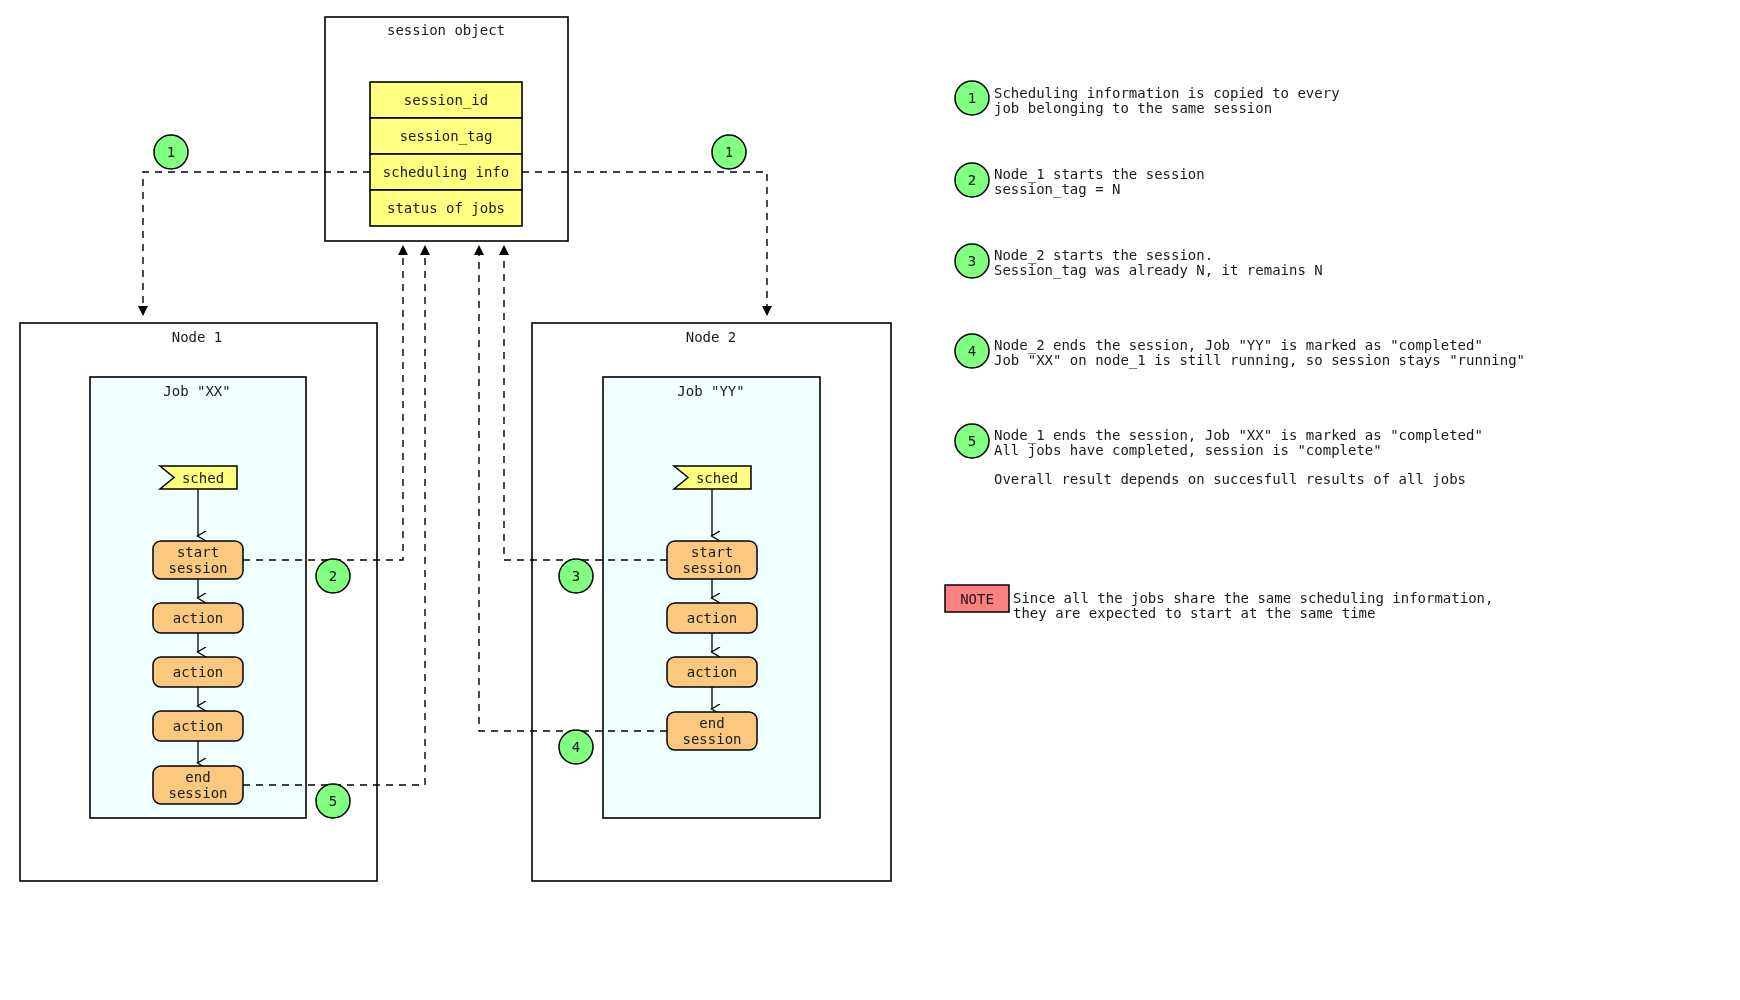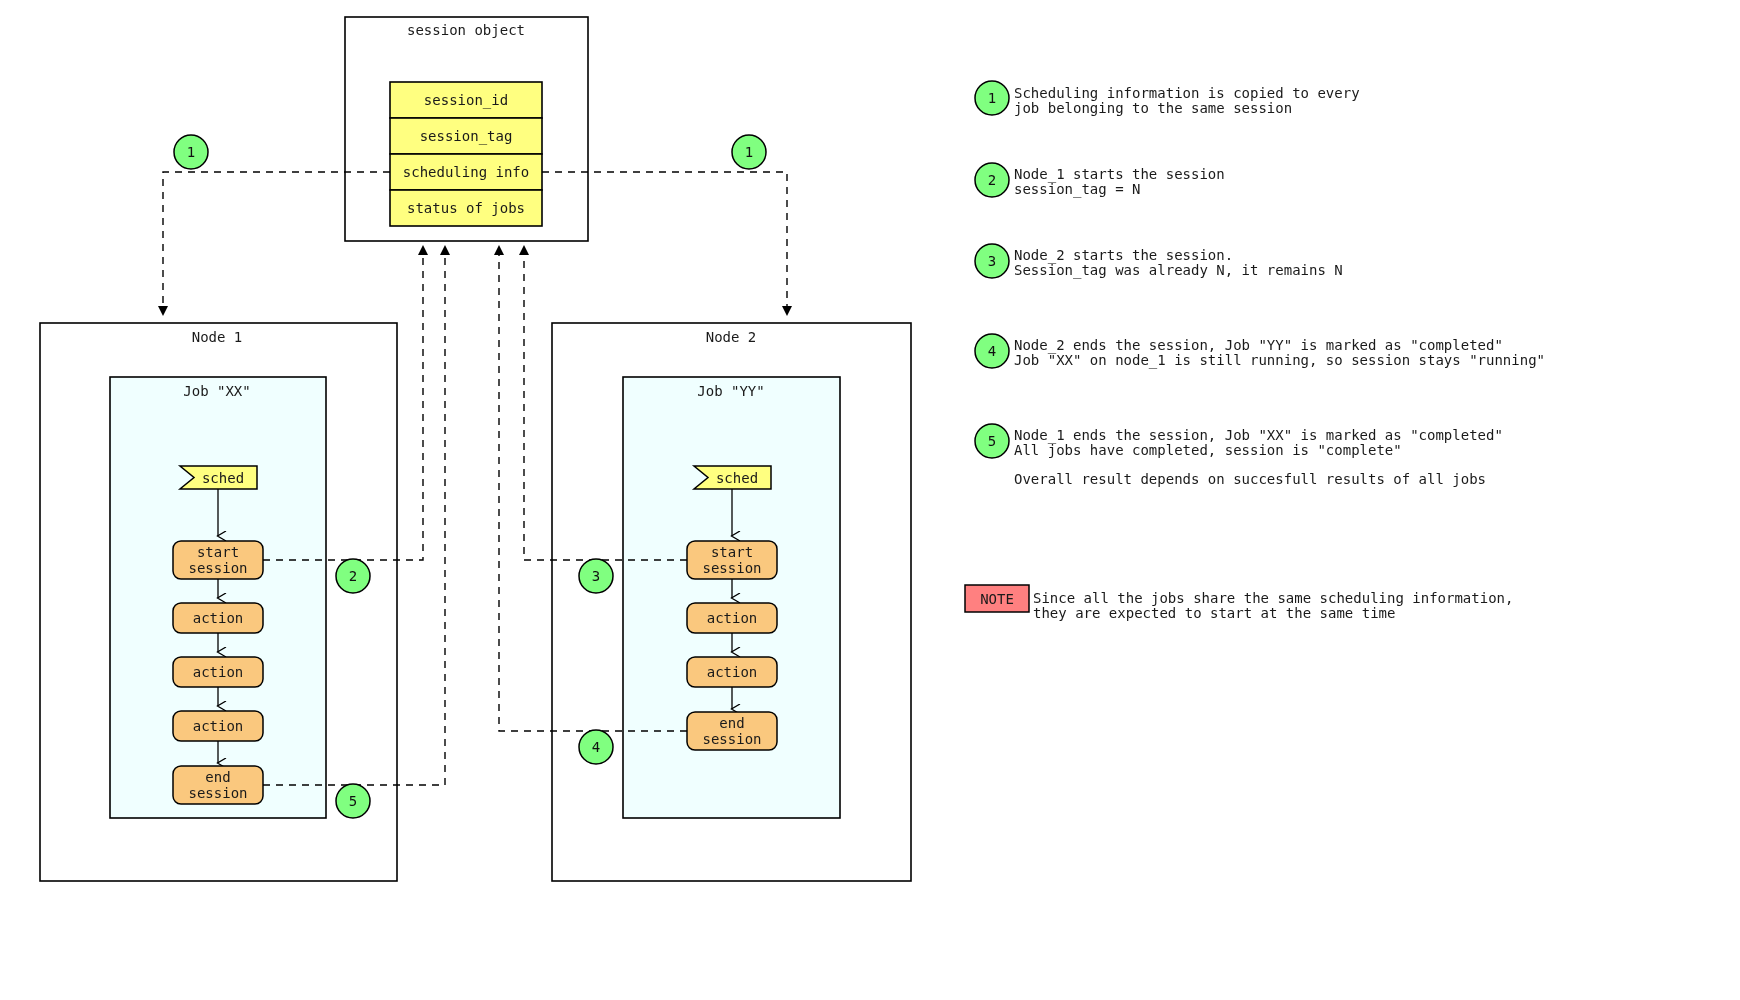--- a/index.html
+++ b/index.html
@@ -1,18 +1,18 @@
 <!DOCTYPE html>
 <html><head>
 <meta charset="utf-8">
 <style>
   html,body{margin:0;padding:0;background:#ffffff;}
   body{width:1740px;height:1000px;overflow:hidden;
        font-family:"DejaVu Sans Mono","Liberation Mono",monospace;}
-  #stage{position:relative;width:1584px;height:1000px;margin-left:20px;}
+  #stage{position:relative;width:1584px;height:1000px;}
   svg{display:block;}
   .lbl{font-family:"DejaVu Sans Mono","Liberation Mono",monospace;fill:#1a1a1a;}
   .t14{font-size:14px;}
   .badge-num{font-size:14px;fill:#111;}
 </style>
 </head>
 <body>
 
 <div id="stage">
 <svg width="1740" height="1000" viewBox="0 0 1740 1000" xmlns="http://www.w3.org/2000/svg">

